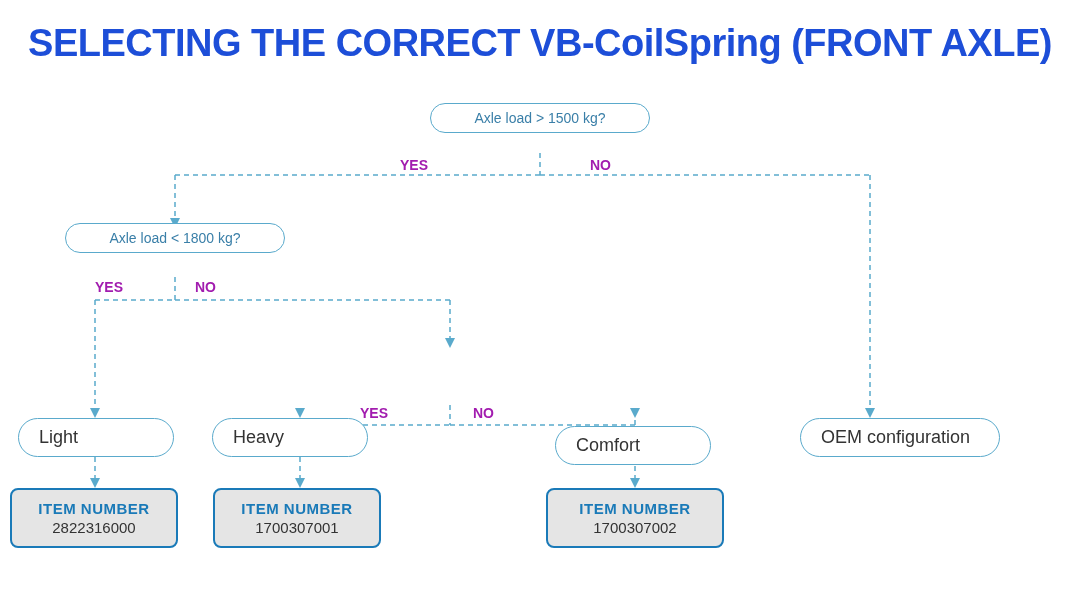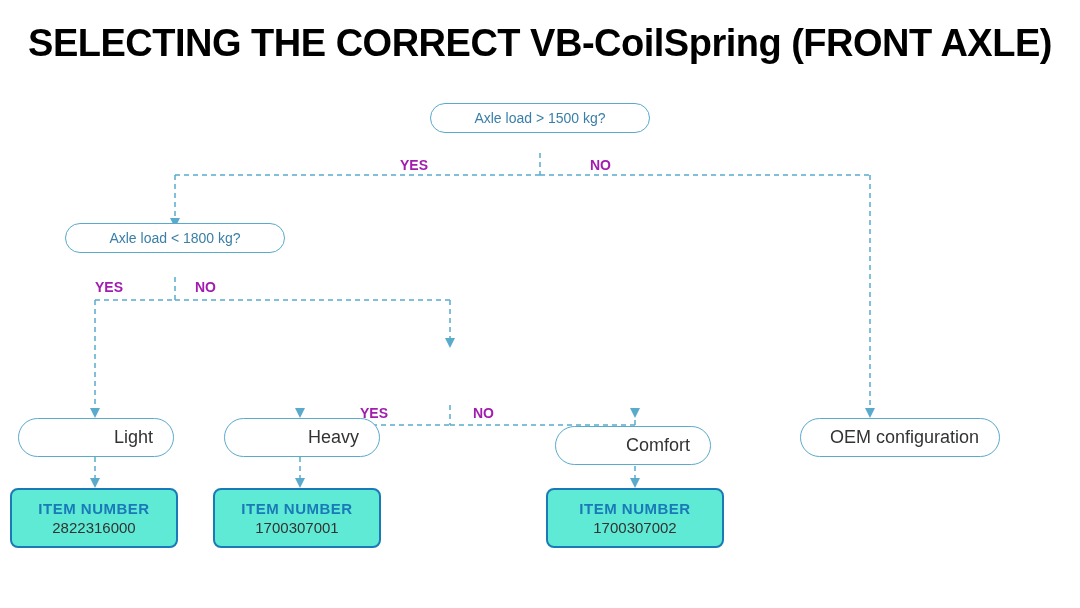--- a/index.html
+++ b/index.html
@@ -10,21 +10,21 @@
       font-family: Arial, sans-serif;
       overflow: hidden;
       position: relative;
     }
 
     .page-title {
       font-size: 38px;
       font-weight: 900;
       text-align: center;
       padding: 22px 20px 10px;
-      color: #000000;
+      color: #1d4ed8;
       letter-spacing: -0.5px;
     }
 
     .diagram-area {
       position: relative;
       width: 1000px;
       height: 490px;
       margin-top: 0px;
     }
 
@@ -39,32 +39,32 @@
       font-size: 14px;
       padding: 6px 14px;
     }
 
     
     .result-box {
       position: absolute;
       border: 1.5px solid #5aaacc;
       border-radius: 20px;
       background: #fff;
-      text-align: right;
+      text-align: left;
       color: #333;
       font-size: 18px;
       padding: 8px 20px;
     }
 
     
     .item-box {
       position: absolute;
       border: 2.5px solid #1a7ab8;
       border-radius: 8px;
-      background: #5eead4;
+      background: #e5e5e5;
       text-align: center;
       padding: 10px 14px;
     }
     .item-box .item-label {
       font-size: 15px;
       font-weight: 900;
       color: #1a7ab8;
       text-transform: uppercase;
       letter-spacing: 0.5px;
     }
@@ -160,21 +160,21 @@
   <div class="yn-label" style="left:195px; top:204px;">NO</div>
 
 
   <div class="yn-label" style="left:360px; top:330px;">YES</div>
   <div class="yn-label" style="left:473px; top:330px;">NO</div>
 
   <div class="result-box" style="left:18px; top:343px; width:156px;">
     <span>Light</span>
   </div>
 
-  <div class="result-box" style="left:224px; top:343px; width:156px;">
+  <div class="result-box" style="left:212px; top:343px; width:156px;">
     <span>Heavy</span>
   </div>
 
   <div class="result-box" style="left:555px; top:351px; width:156px;">
     <span>Comfort</span>
   </div>
 
   <div class="result-box" style="left:800px; top:343px; width:200px;">
     <span>OEM configuration</span>
   </div>

